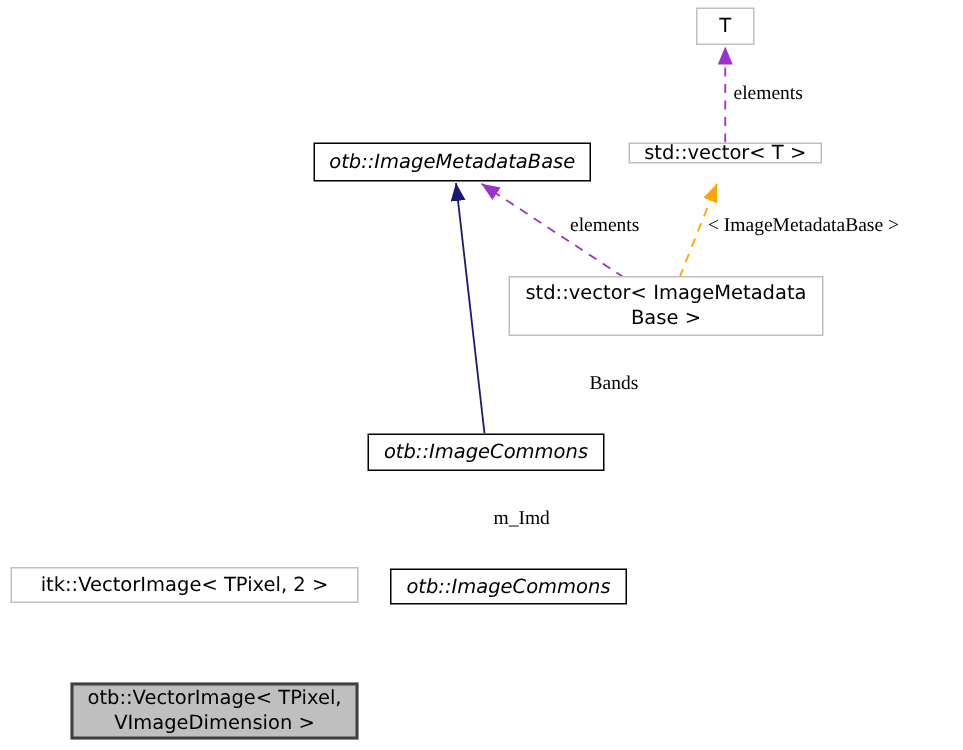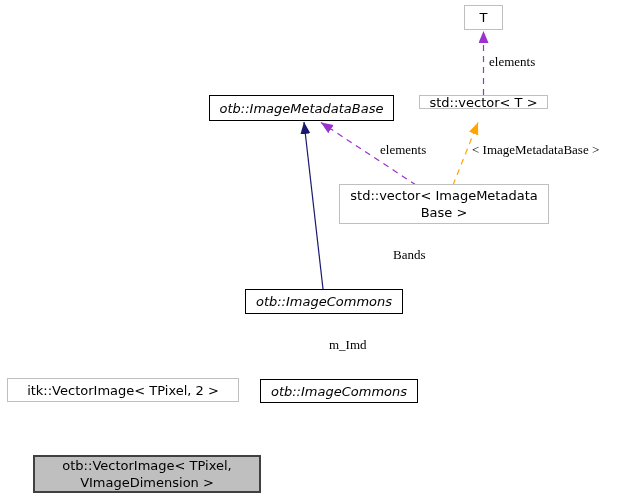--- a/index.html
+++ b/index.html
@@ -109,21 +109,21 @@
   </div>
 
   <div class="node doc" style="left:260px;top:379px;width:158px;height:24px;">
     <span>otb::ImageCommons</span>
   </div>
 
   <div class="node ext" style="left:7px;top:378px;width:232px;height:24px;">
     <span>itk::VectorImage&lt; TPixel, 2 &gt;</span>
   </div>
 
-  <div class="node focal" style="left:33px;top:455px;width:228px;height:38px;">
+  <div class="node focal" style="left:47px;top:455px;width:192px;height:38px;">
     <div class="lines">
       <span>otb::VectorImage&lt; TPixel,</span>
       <span>VImageDimension &gt;</span>
     </div>
   </div>
 
   <span class="edge-label" style="left:489px;top:54px;">elements</span>
 
   <span class="edge-label" style="left:380px;top:142px;">elements</span>
 

